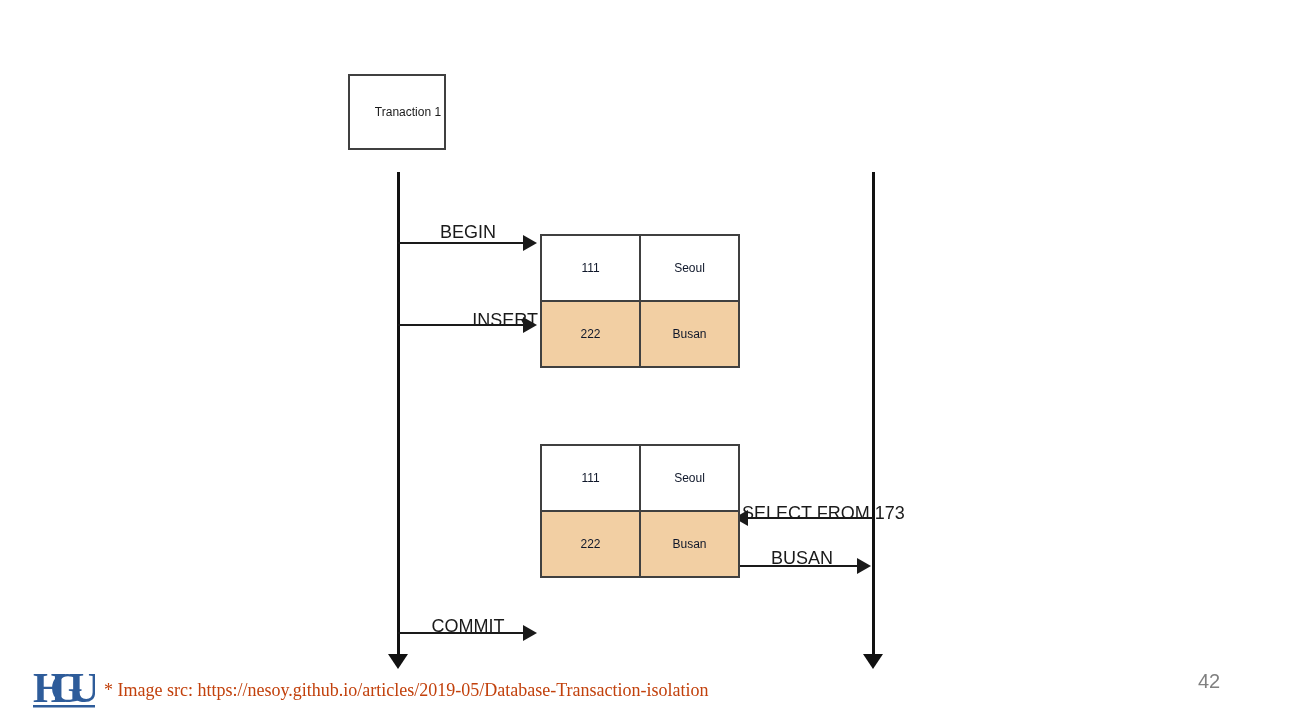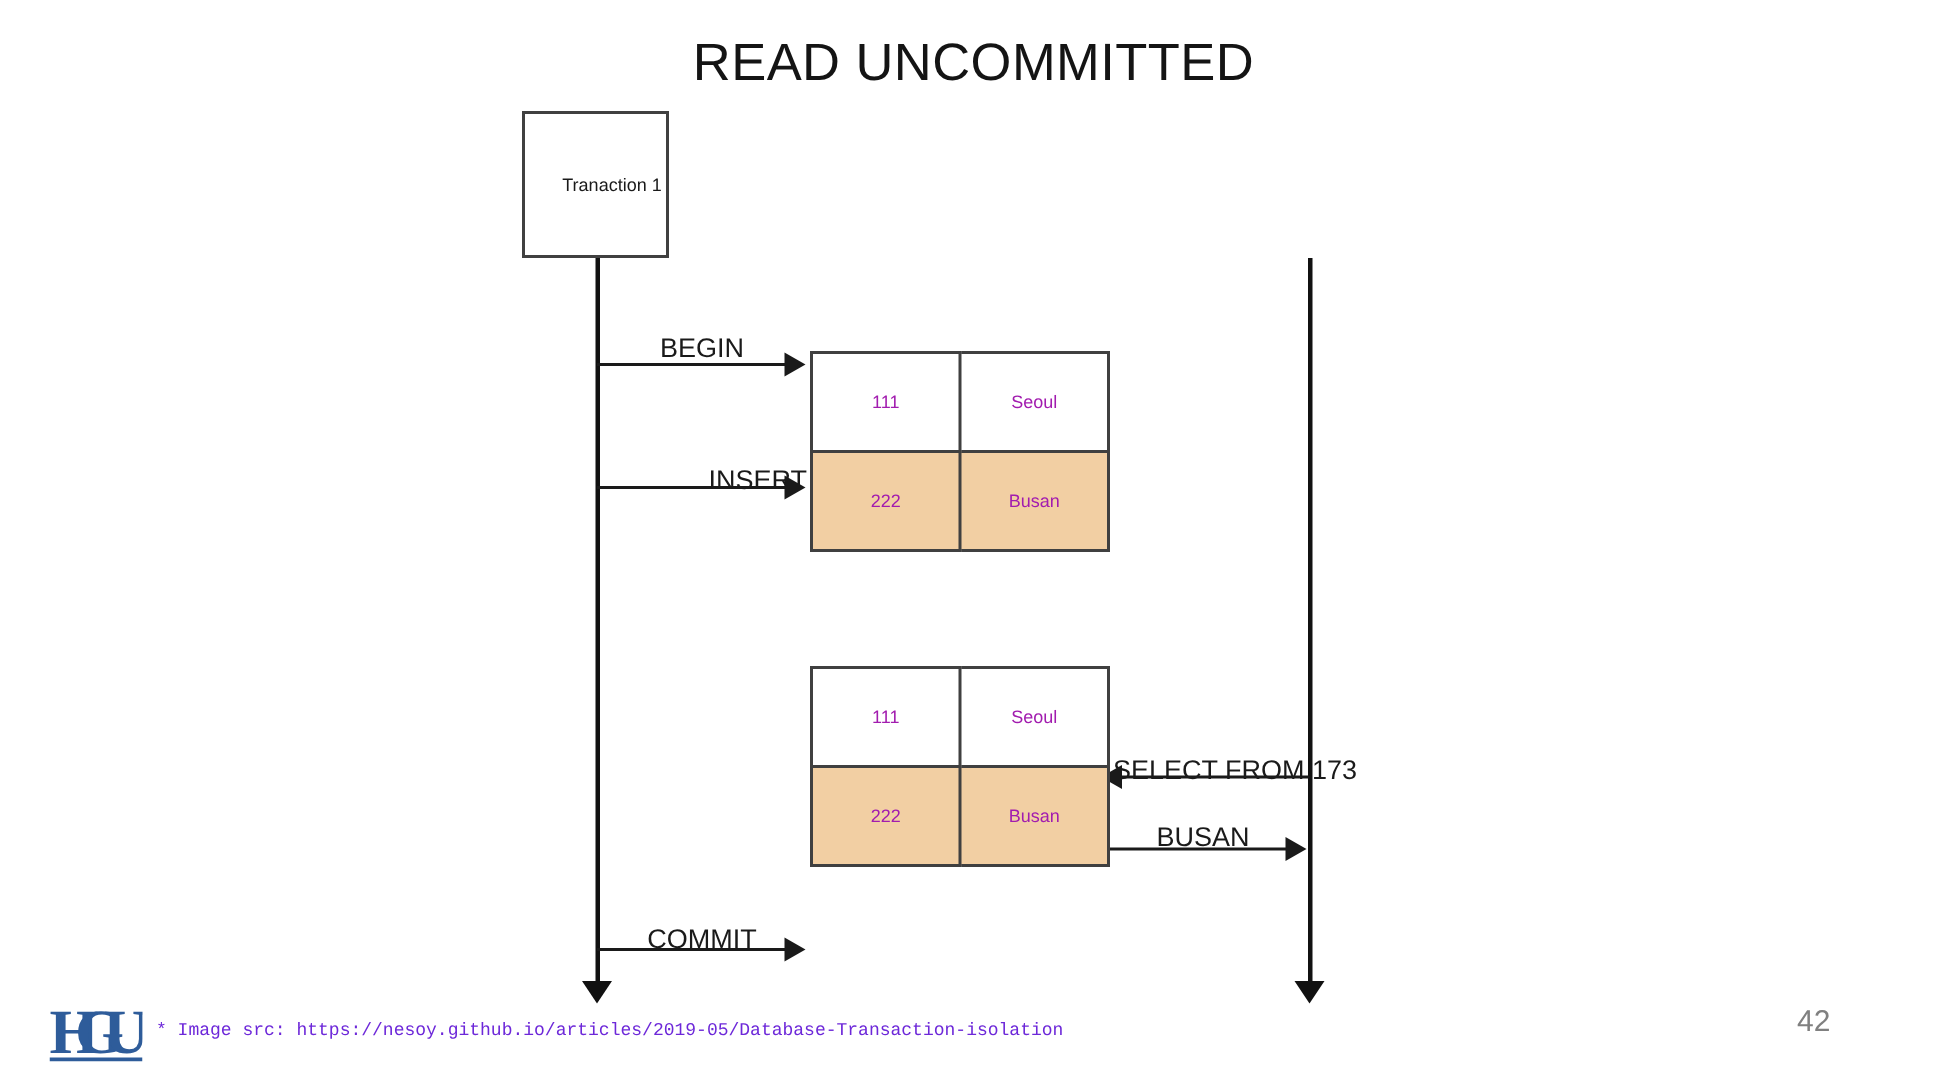--- a/index.html
+++ b/index.html
@@ -47,21 +47,21 @@
     align-items: center;
     justify-content: center;
     box-sizing: border-box;
   }
   .txn-box-label {
     font-size: 12px;
     color: #1a1a1a;
     font-family: "Liberation Sans", sans-serif;
     white-space: nowrap;
   }
-  #txn-box-1 { left: 348px; top: 74px; width: 98px; height: 98px; padding-left: 22px; }
+  #txn-box-1 { left: 348px; top: 74px; width: 98px; height: 76px; padding-left: 22px; }
   #txn-box-2 { left: 824px; top: 74px; width: 98px; height: 98px; }
 
   
   .lifeline {
     position: absolute;
     width: 3px;
     background: #111111;
   }
   #lifeline-1 { left: 397px; top: 172px; height: 485px; }
   #lifeline-2 { left: 872px; top: 172px; height: 485px; }
@@ -133,61 +133,60 @@
     border: 2px solid #404040;
     background: #ffffff;
   }
   .data-table td {
     border: 2px solid #404040;
     width: 95px;
     height: 62px;
     text-align: center;
     vertical-align: middle;
     font-size: 12px;
-    color: #a21caf;
+    color: #0f172a;
     font-family: "Liberation Sans", sans-serif;
   }
   .row-normal td { background: #ffffff; }
   .row-dirty  td { background: #f2cfa3; }
 
   #data-table-1 { left: 540px; top: 234px; }
   #data-table-2 { left: 540px; top: 444px; }
 
   
   #footer-logo {
     position: absolute;
     left: 33px;
     top: 664px;
     width: 62px;
     height: 46px;
   }
   #footer-note {
     position: absolute;
     left: 104px;
     top: 680px;
-    font-size: 12px;
-    color: #6d28d9;
-    font-family: Liberation Mono, monospace;
+    font-size: 18px;
+    color: #c2410c;
+    font-family: Liberation Serif, serif;
     white-space: nowrap;
   }
   #page-number {
     position: absolute;
     left: 1198px;
     top: 670px;
     font-size: 20px;
     color: #808080;
     font-family: "Liberation Sans", sans-serif;
   }
 </style>
 </head>
 <body>
 
 <div id="slide">
 
-  <div id="slide-title">READ UNCOMMITTED</div>
 
   <div class="txn-box" id="txn-box-1">
     <span class="txn-box-label">Tranaction 1</span>
   </div>
 
 
   <div class="lifeline" id="lifeline-1"></div>
   <div class="lifeline-arrowhead" id="lifeline-arrow-1"></div>
 
   <div class="lifeline" id="lifeline-2"></div>

